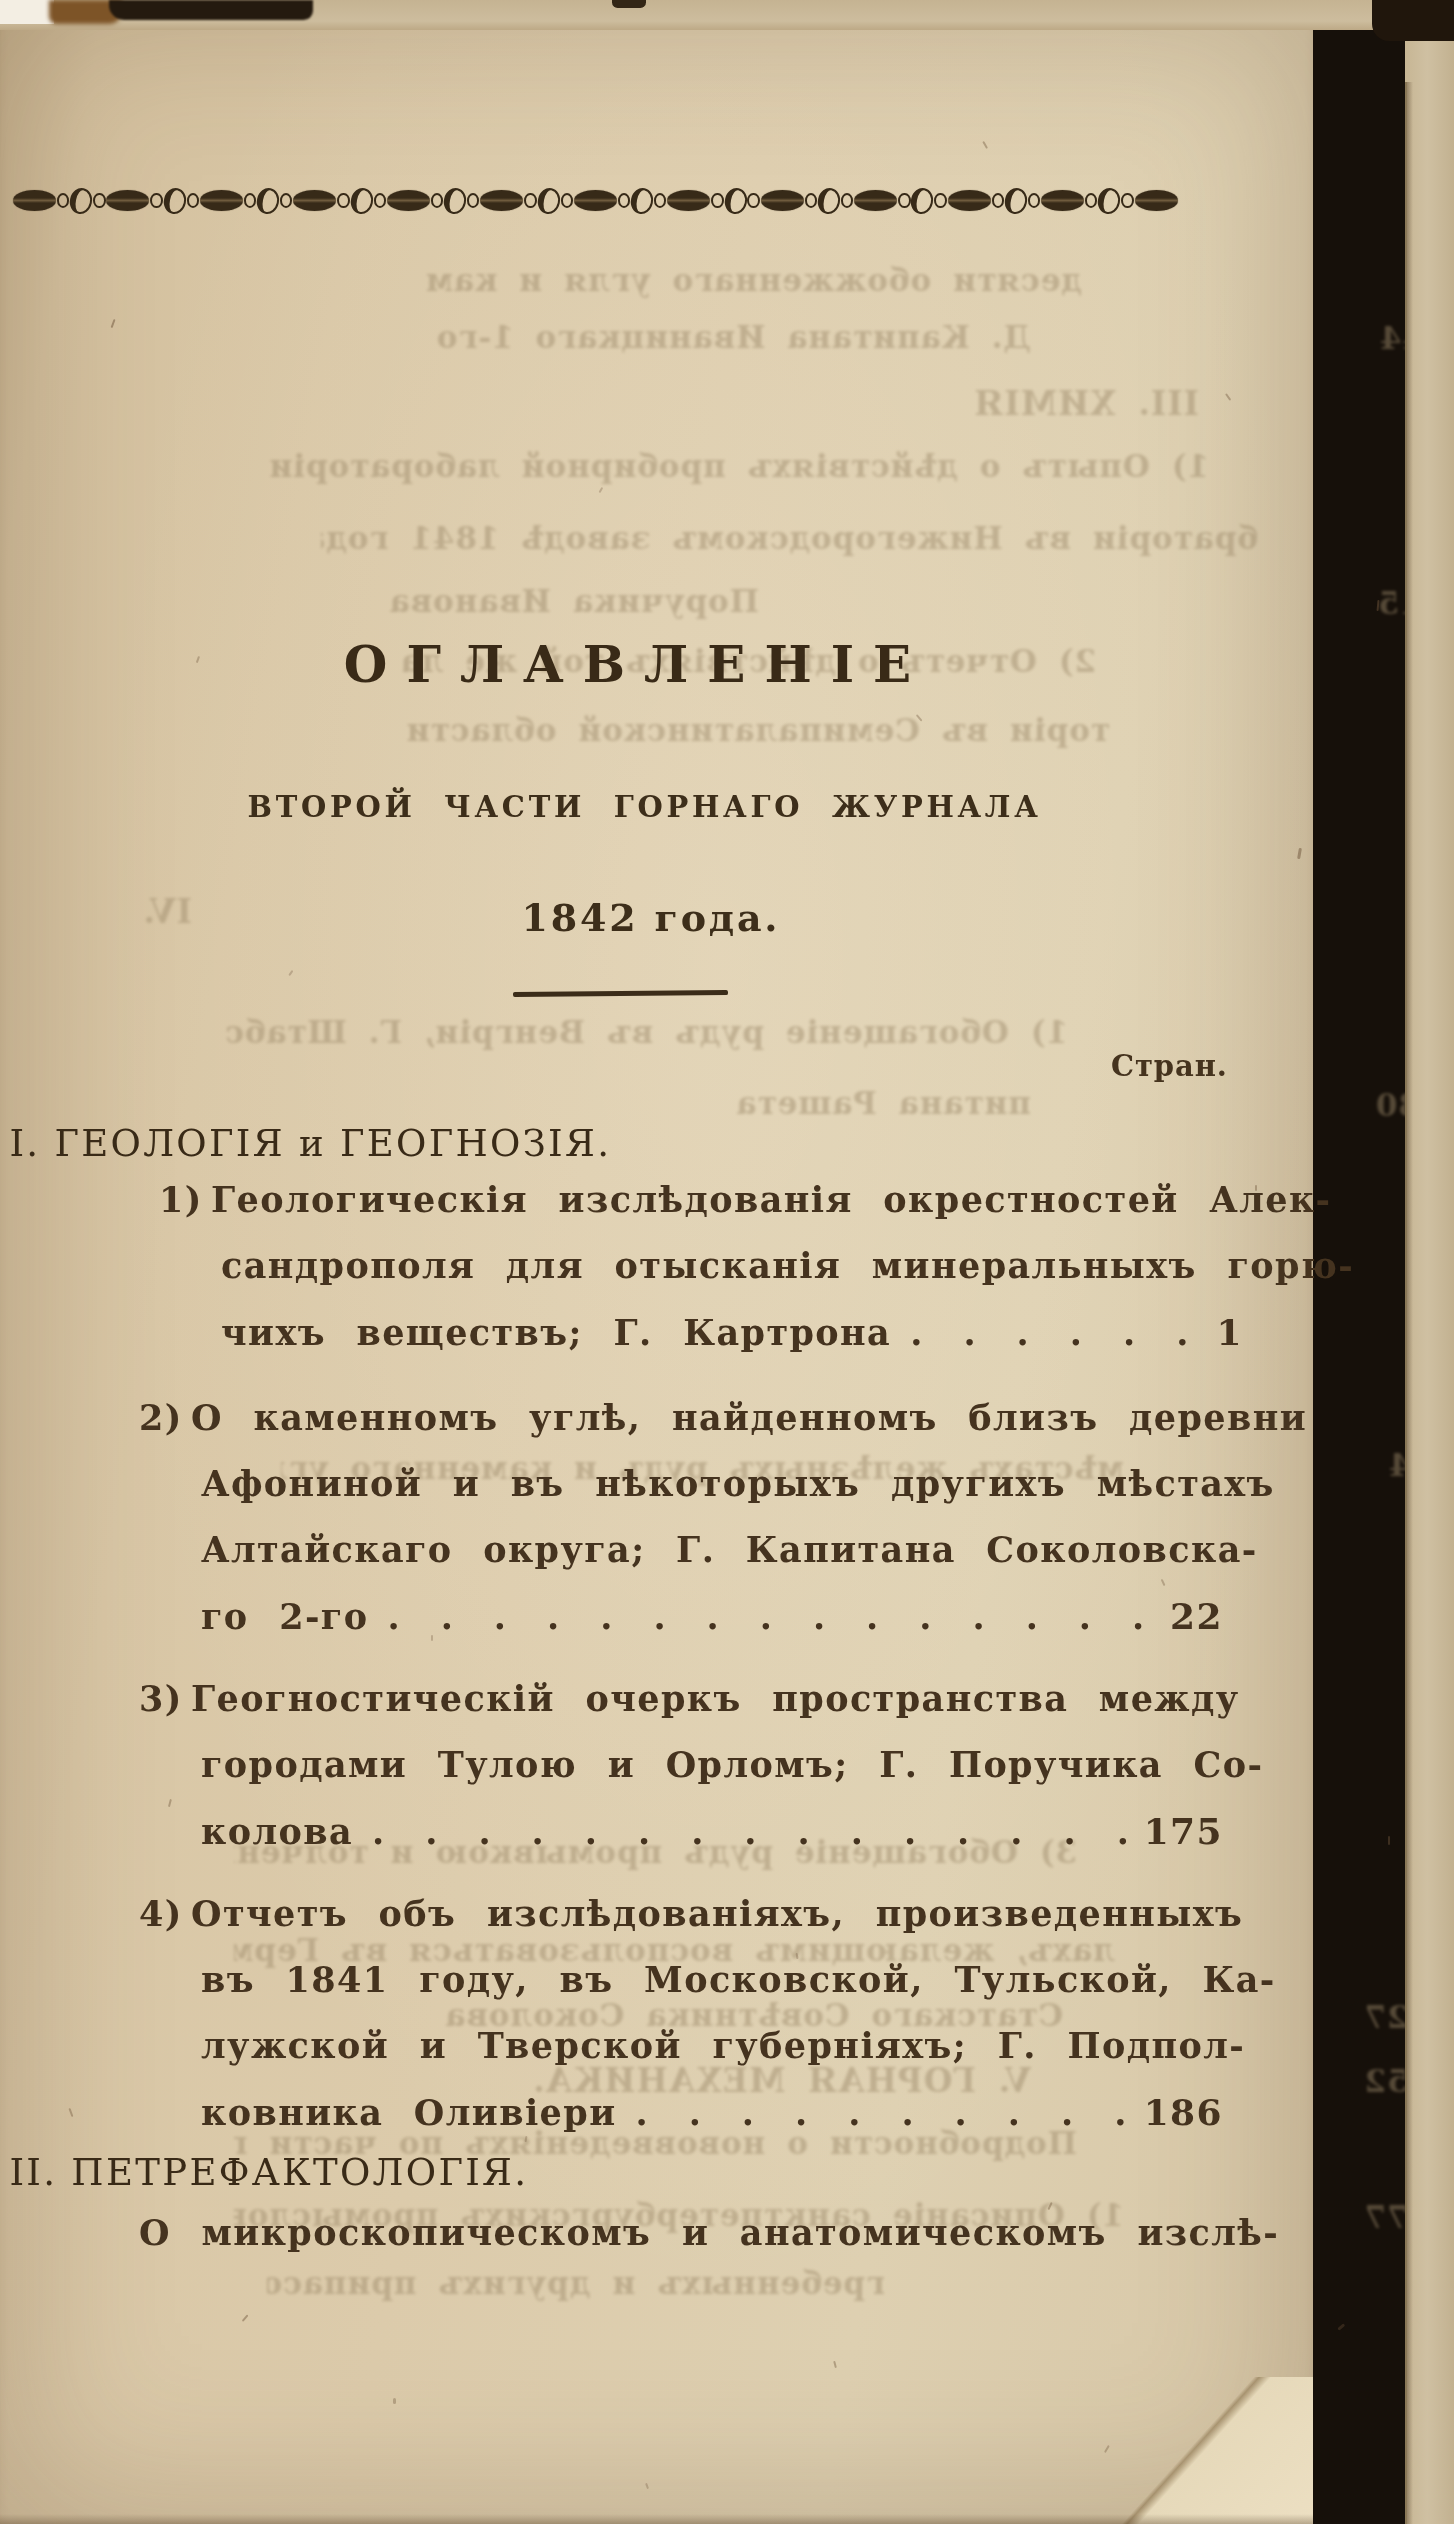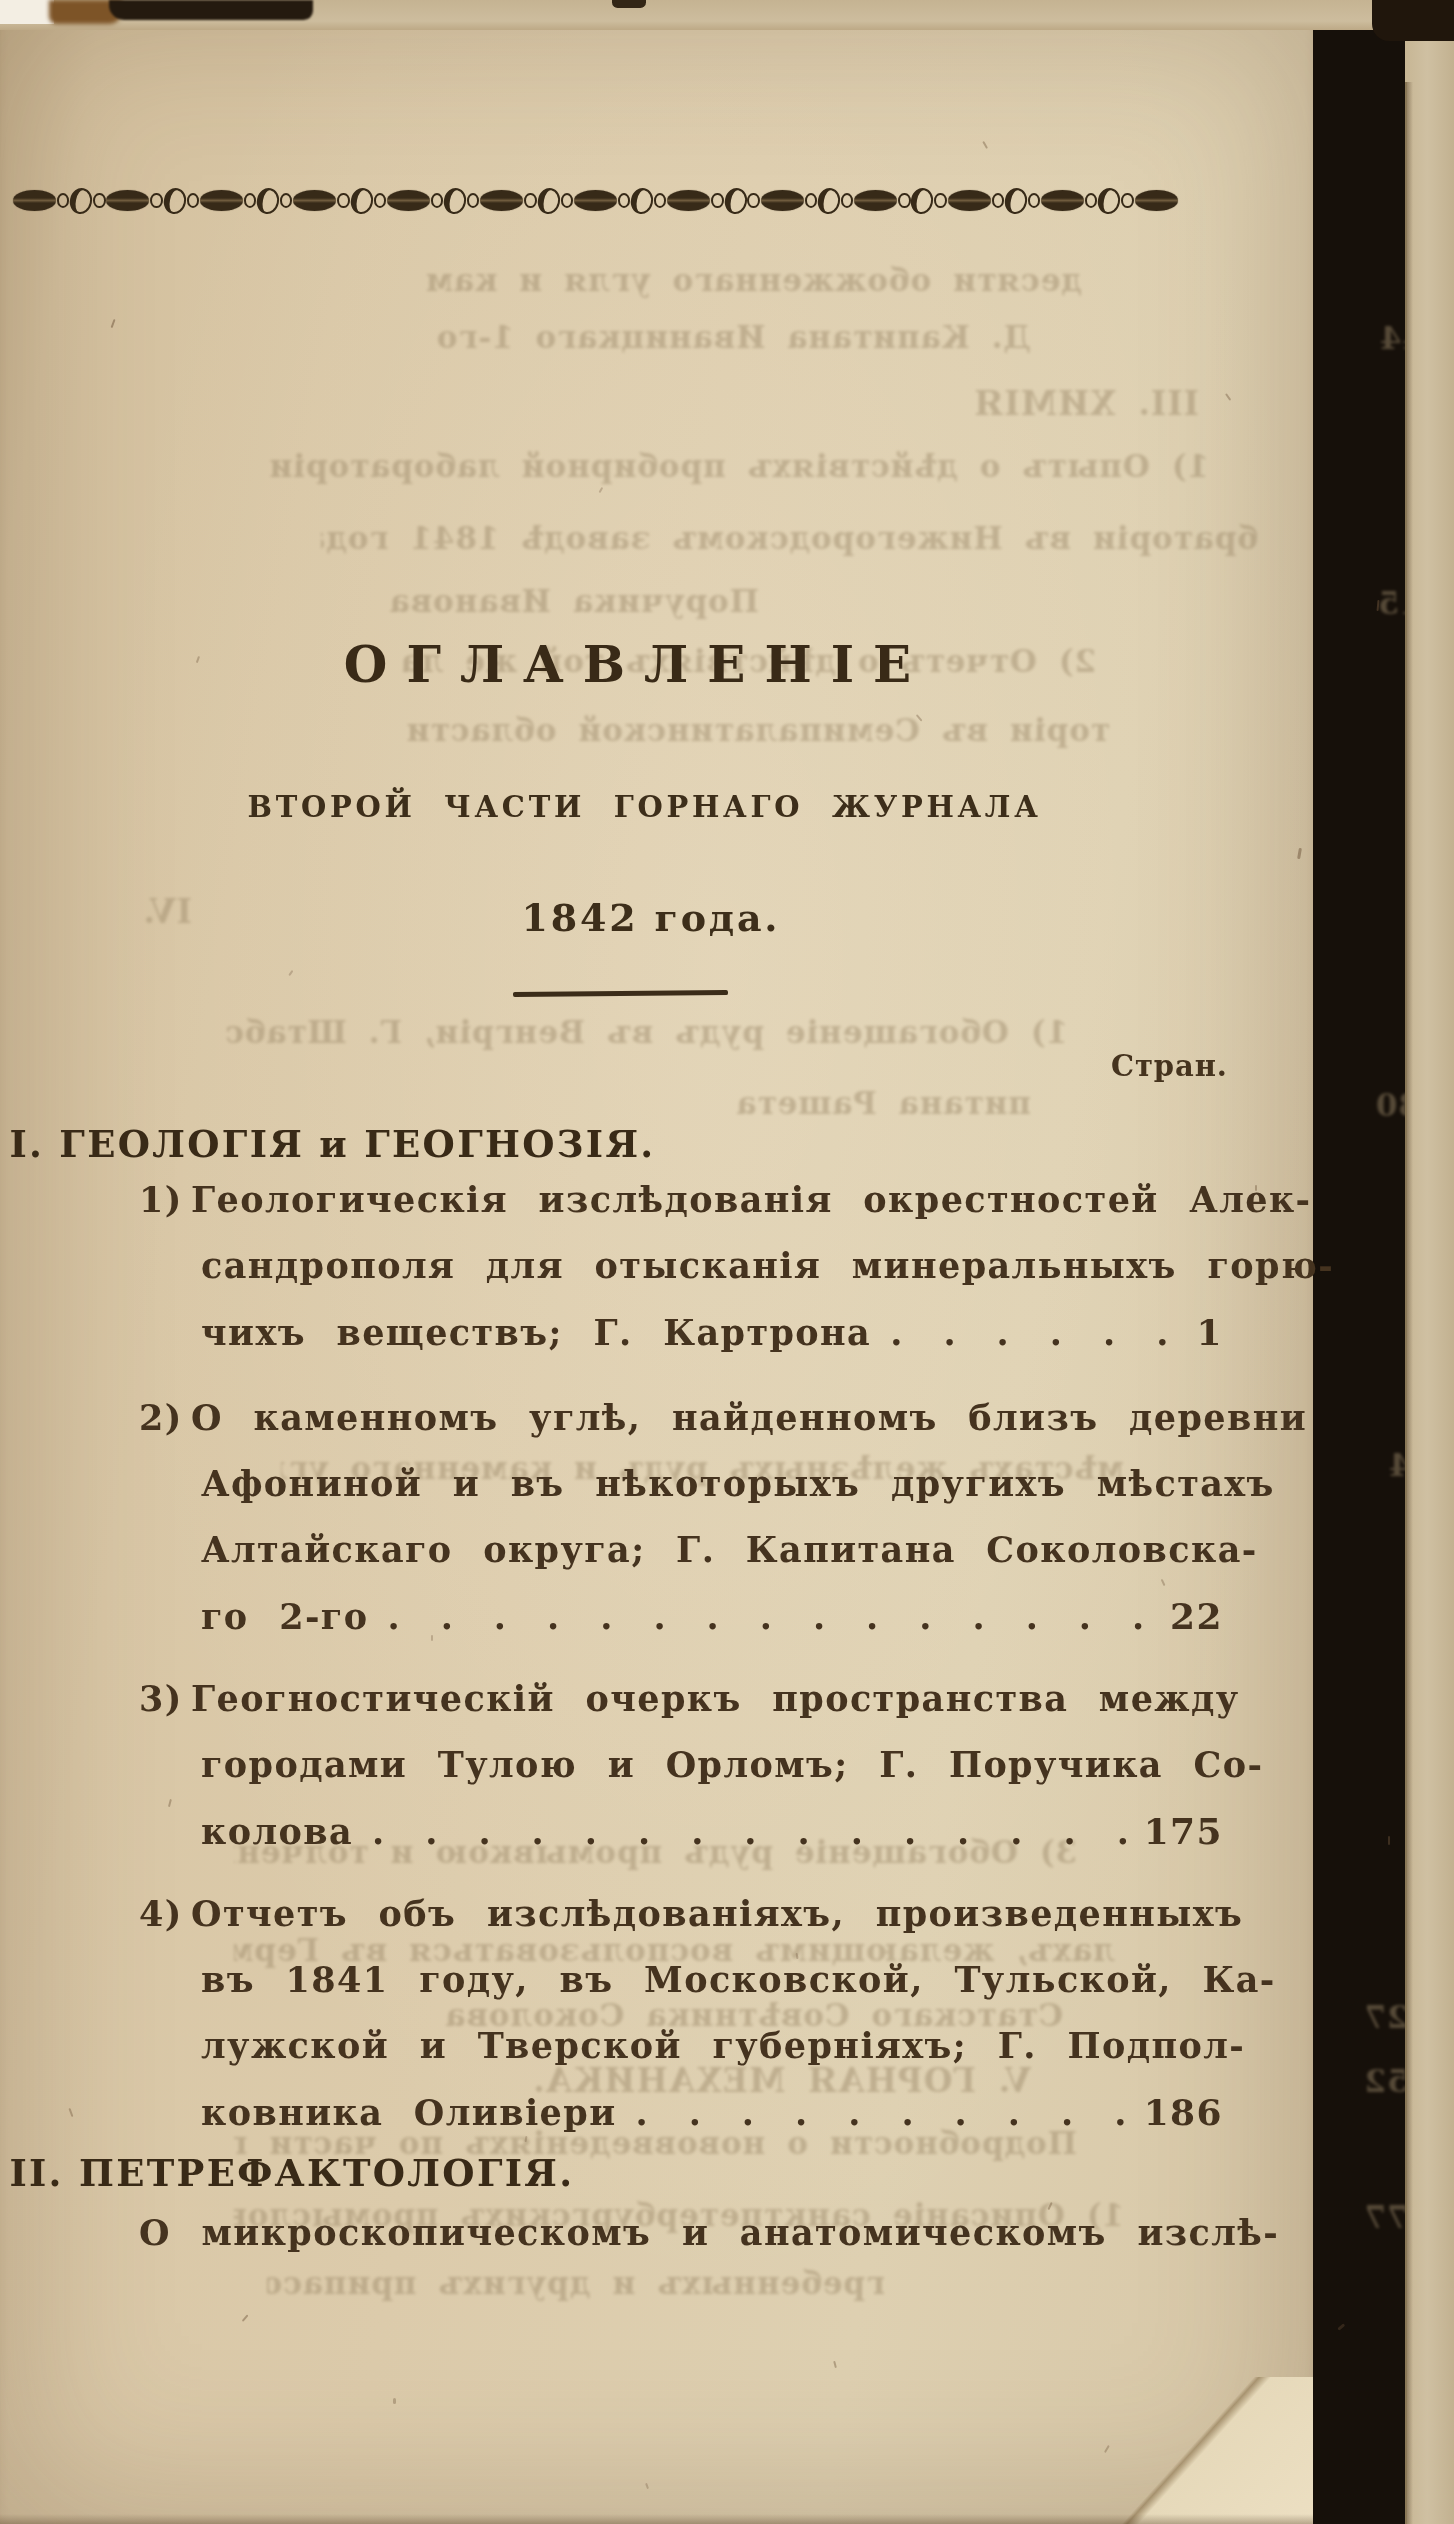--- a/index.html
+++ b/index.html
@@ -59,21 +59,21 @@
   .subtitle{position:absolute;top:790px;left:0;width:1289px;text-align:center;z-index:2;
     font-size:29px;font-weight:bold;letter-spacing:3.7px;word-spacing:15px;color:#3d2e1a;}
   .year{position:absolute;top:895px;left:0;width:1302px;text-align:center;z-index:2;
     font-size:38px;font-weight:bold;letter-spacing:2.8px;color:#3d2e1a;}
   .rule{position:absolute;top:991px;left:513px;width:215px;height:4.7px;background:#3b2c19;
     transform:rotate(-.5deg);border-radius:1.9px;z-index:2;}
   .col-header{position:absolute;top:1049px;left:1111px;z-index:2;
     font-size:29px;font-weight:bold;letter-spacing:0.9px;color:#45331e;}
 
   .toc-heading{position:absolute;left:9.4px;z-index:2;white-space:nowrap;
-    font-size:37px;font-weight:bold;letter-spacing:2.3px;color:#392a17;}
+    font-size:37px;font-weight:normal;letter-spacing:2.3px;color:#392a17;}
   .toc-item{position:absolute;left:139px;width:1084px;z-index:2;color:#45331f;
     font-size:35px;font-weight:bold;letter-spacing:1.4px;word-spacing:17px;}
   .toc-line{height:66px;line-height:66px;white-space:nowrap;}
   .toc-line.cont{padding-left:62px;}
   .toc-line.last{display:flex;align-items:baseline;justify-content:space-between;}
   .toc-num{display:inline-block;width:52px;}
   .toc-text{white-space:nowrap;}
   .dots{flex:1;overflow:hidden;white-space:nowrap;letter-spacing:41px;padding-left:19px;}
   .pagenum{font-size:36px;margin-left:3.7px;}
 
@@ -144,21 +144,21 @@
       </div>
 
     <div class="title">ОГЛАВЛЕНІЕ</div>
     <div class="subtitle">ВТОРОЙ ЧАСТИ ГОРНАГО ЖУРНАЛА</div>
     <div class="year">1842 года.</div>
     <div class="rule"></div>
     <div class="col-header">Стран.</div>
 
     <div id="toc">
         <div class="toc-heading" style="top: 1122px;">I. ГЕОЛОГІЯ и ГЕОГНОЗІЯ.</div>
-        <div class="toc-item" style="top: 1167px;">
+        <div class="toc-item" style="top: 1167px; margin-left: 20px;">
           <div class="toc-line"><span class="toc-num">1)</span><span class="toc-text">Геологическія изслѣдованія окрестностей Алек-</span></div>
           <div class="toc-line cont"><span class="toc-text">сандрополя для отысканія минеральныхъ горю-</span></div>
           <div class="toc-line last cont">
             <span class="toc-text">чихъ веществъ; Г. Картрона</span>
             <span class="dots">....................................</span>
             <span class="pagenum">1</span>
           </div>
         </div>
         <div class="toc-item" style="top: 1385px;">
           <div class="toc-line"><span class="toc-num">2)</span><span class="toc-text">О каменномъ углѣ, найденномъ близъ деревни</span></div>

